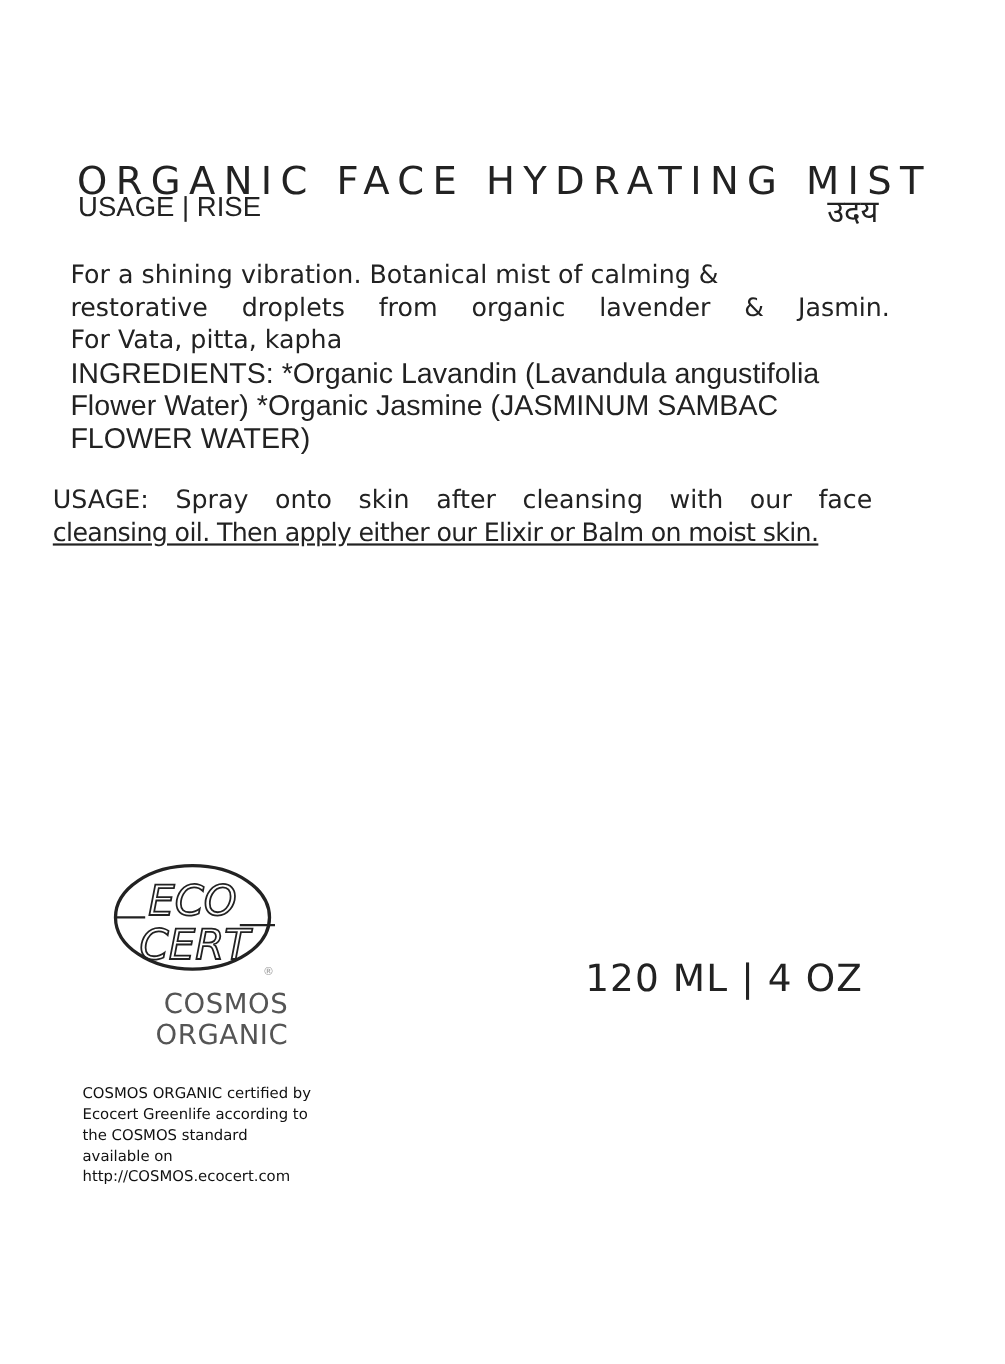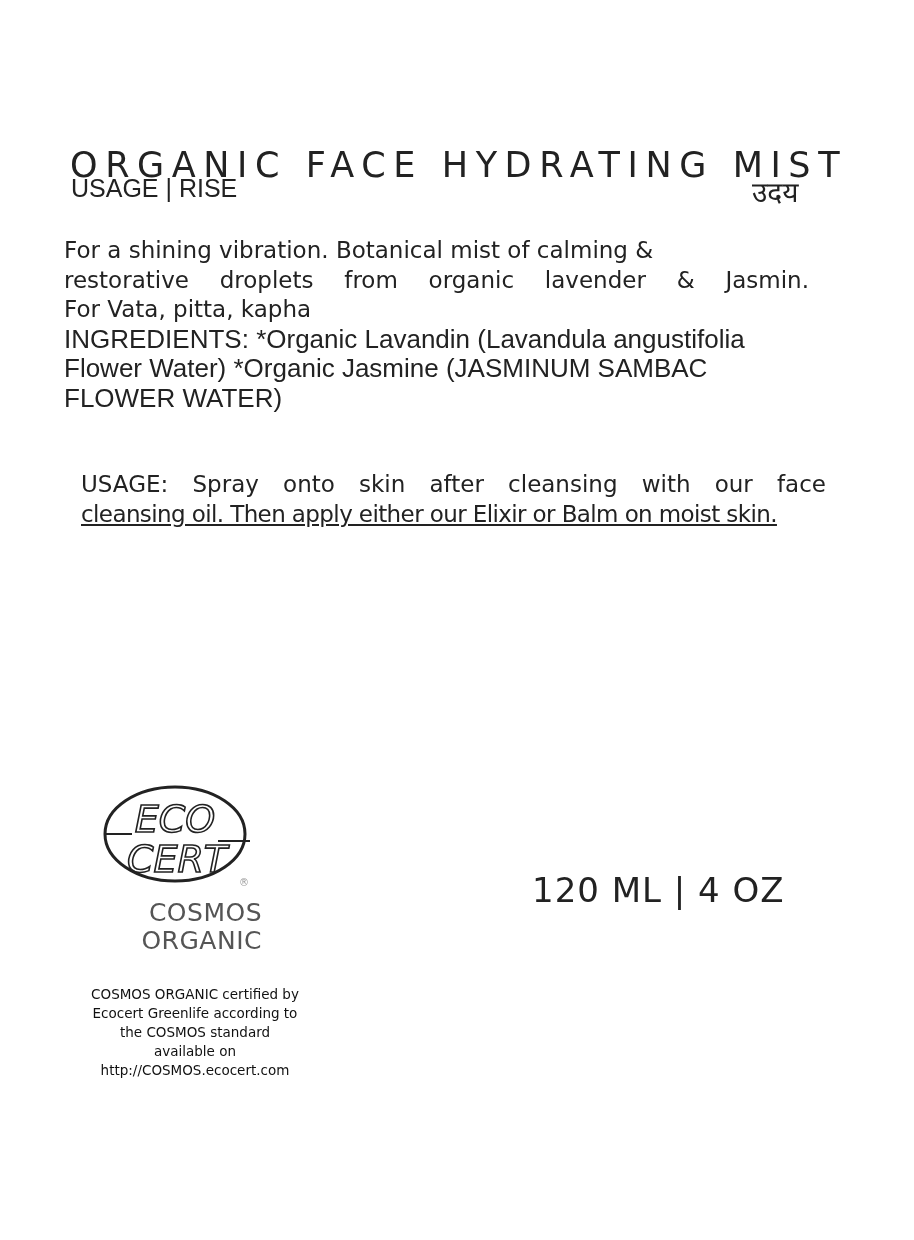--- a/index.html
+++ b/index.html
@@ -4,25 +4,25 @@
   <style>
     html, body { margin:0; padding:0; background:#ffffff; }
     body { width:914px; height:1240px; position:relative; overflow:hidden; color:#222222; font-family:"DejaVu Sans", sans-serif; }
     .title { position:absolute; left:70px; top:122px; font-size:35px; letter-spacing:7.6px; font-family:"DejaVu Sans", sans-serif; color:#222; white-space:nowrap; font-weight:normal; }
     .subtitle { position:absolute; left:71px; top:174px; font-size:25px; font-family:"Liberation Sans", sans-serif; color:#222; white-space:nowrap; }
     .devanagari { position:absolute; left:752px; top:172px; font-size:28px; font-family:"DejaVu Sans", sans-serif; color:#222; white-space:nowrap; }
     .body-block { position:absolute; left:64px; top:236px; width:745px; font-size:23px; line-height:29.5px; font-family:"DejaVu Sans", sans-serif; color:#222; }
     .body-block p { margin:0; }
     .justify { text-align:justify; text-align-last:justify; }
     .cond { font-family:Liberation Sans, sans-serif; font-size:26px; }
-    .usage { position:absolute; left:81px; top:441px; width:745px; font-size:23px; line-height:29.5px; color:#222;margin-top:29px; }
+    .usage { position:absolute; left:48px; top:441px; width:745px; font-size:23px; line-height:29.5px; color:#222; }
     .usage p { margin:0; }
     .logo { position:absolute; left:102px; top:782px; width:155px; height:180px; }
     .logo-text { position:absolute; left:0; width:160px; text-align:right; font-family:"DejaVu Sans", sans-serif; font-size:25px; color:#555; letter-spacing:0.5px; }
-    .cert-note { position:absolute; left:75px; top:985px; width:240px; font-size:13.5px; line-height:19px; color:#111; font-family:"DejaVu Sans", sans-serif;text-align:center; }
+    .cert-note { position:absolute; left:75px; top:985px; width:240px; font-size:13.5px; line-height:19px; color:#111; font-family:"DejaVu Sans", sans-serif; }
     .cert-note span { display:block; white-space:nowrap; }
     .volume { position:absolute; left:532px; top:870px; font-size:34px; font-family:"DejaVu Sans", sans-serif; color:#222; white-space:nowrap; letter-spacing:1px; }
   </style>
 </head>
 <body>
 
 <h1 class="title">ORGANIC FACE HYDRATING MIST</h1>
 <div class="subtitle">USAGE | RISE</div>
 <div class="devanagari">उदय</div>
 

